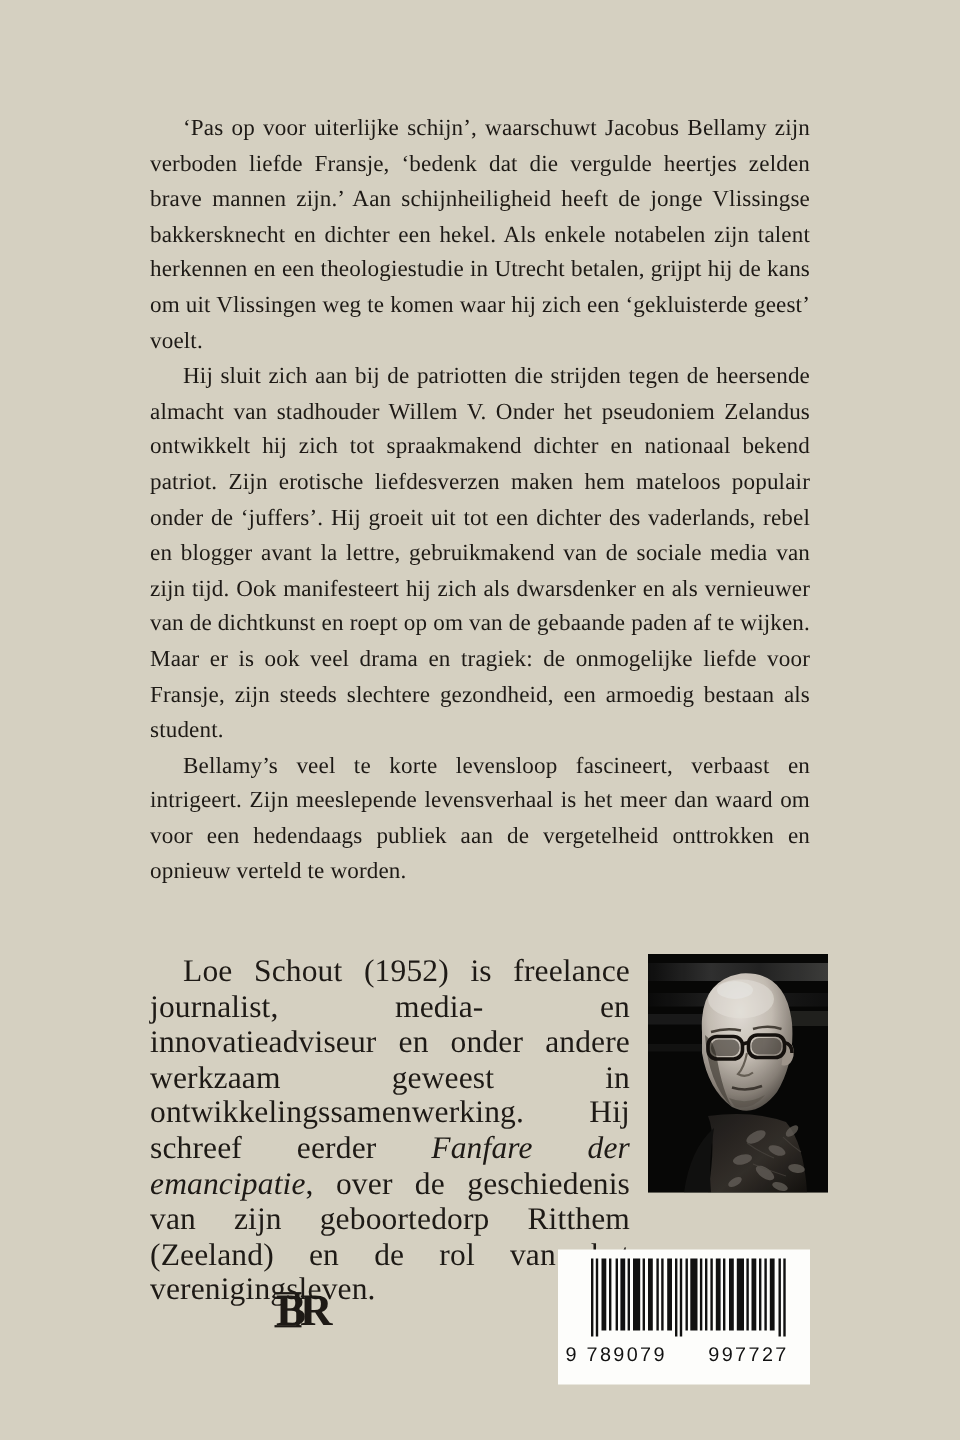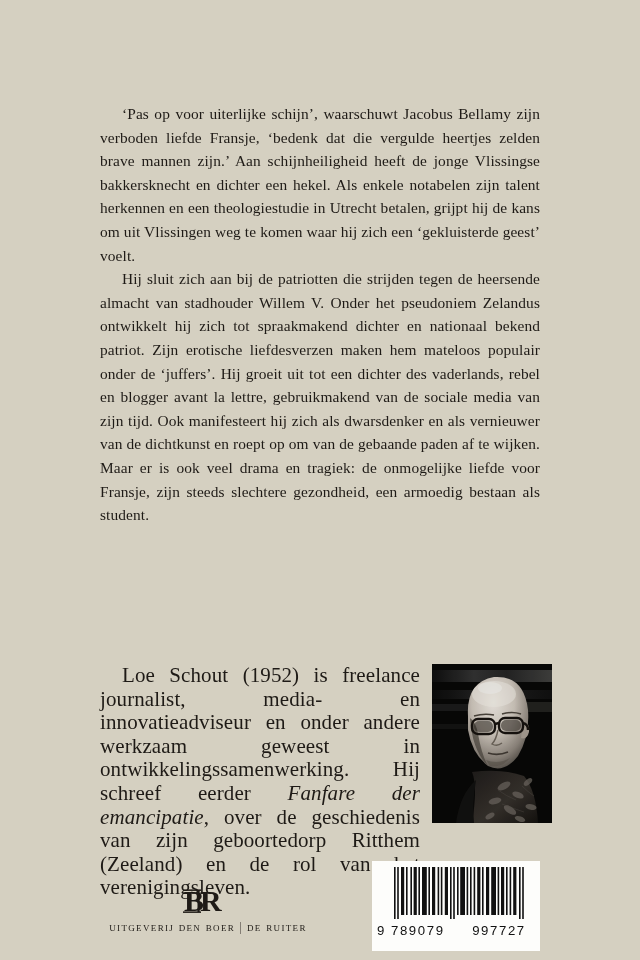--- a/index.html
+++ b/index.html
@@ -13,21 +13,20 @@
     font-family: "Liberation Serif", serif;
     color: #211d19;
     overflow: hidden;
     position: relative;
   }
 
   .cover {
     position: absolute;
     inset: 0;
     background: #d5d0c1;
-    margin-top: 28px;
   }
 
   
   .blurb {
     position: absolute;
     left: 100px;
     top: 74px;
     width: 440px;
     font-size: 15.4px;
     line-height: 23.6px;
@@ -146,20 +145,21 @@
   .bd-right { flex: 1; text-align: center; letter-spacing: 1.6px; }
 </style>
 </head>
 <body>
 
 <div class="cover">
 
   <div class="blurb">
     <p>‘Pas op voor uiterlijke schijn’, waarschuwt Jacobus Bellamy zijn verboden liefde Fransje, ‘bedenk dat die vergulde heertjes zelden brave mannen zijn.’ Aan schijnheiligheid heeft de jonge Vlissingse bakkersknecht en dichter een hekel. Als enkele notabelen zijn talent herkennen en een theologiestudie in Utrecht betalen, grijpt hij de kans om uit Vlissingen weg te komen waar hij zich een ‘gekluisterde geest’ voelt.</p>
     <p>Hij sluit zich aan bij de patriotten die strijden tegen de heersende almacht van stadhouder Willem V. Onder het pseudoniem Zelandus ontwikkelt hij zich tot spraakmakend dichter en nationaal bekend patriot. Zijn erotische liefdesverzen maken hem mateloos populair onder de ‘juffers’. Hij groeit uit tot een dichter des vaderlands, rebel en blogger avant la lettre, gebruikmakend van de sociale media van zijn tijd. Ook manifesteert hij zich als dwarsdenker en als vernieuwer van de dichtkunst en roept op om van de gebaande paden af te wijken. Maar er is ook veel drama en tragiek: de onmogelijke liefde voor Fransje, zijn steeds slechtere gezondheid, een armoedig bestaan als student.</p>
+    <p>Bellamy’s veel te korte levensloop fascineert, verbaast en intrigeert. Zijn meeslepende levensverhaal is het meer dan waard om voor een hedendaags publiek aan de vergetelheid onttrokken en opnieuw verteld te worden.</p>
   </div>
 
   <div class="bio-block">
 
     <div class="bio-text">
       <p><span>Loe Schout (1952) is freelance journalist, media- en innovatieadviseur en onder andere werkzaam geweest in ontwikkelingssamenwerking. Hij schreef eerder </span><i>Fanfare der emancipatie</i><span>, over de geschiedenis van zijn geboortedorp Ritthem (Zeeland) en de rol van het verenigingsleven.</span></p>
     </div>
 
     <div class="portrait">
       <svg viewBox="0 0 120 159" preserveAspectRatio="none">
@@ -264,23 +264,20 @@
     <div class="pub-mark">
       <svg width="56" height="34" viewBox="0 0 56 34">
         <g fill="#1e1a16" font-family="Liberation Serif, serif" font-size="30">
           <text x="4" y="26" font-weight="bold">B</text>
           <text x="20" y="26" font-weight="bold">R</text>
         </g>
         <rect x="17.5" y="5" width="2.2" height="22" fill="#1e1a16"></rect>
         <rect x="3" y="4.4" width="18" height="1.5" fill="#1e1a16"></rect>
         <rect x="3" y="26.4" width="18" height="1.5" fill="#1e1a16"></rect>
       </svg>
-    </div>
-    <div class="pub-name">
-      <span>Uitgeverij Den Boer</span><span class="sep">|</span><span>De Ruiter</span>
     </div>
   </div>
 
   <div class="barcode-box">
     <svg width="168" height="62" viewBox="0 0 168 62">
       <g fill="#111111">
         <rect x="22" y="6" width="1.6" height="52"></rect>
         <rect x="25.2" y="6" width="1.6" height="52"></rect>
         <rect x="29" y="6" width="3.2" height="48"></rect>
         <rect x="34" y="6" width="1.6" height="48"></rect>

